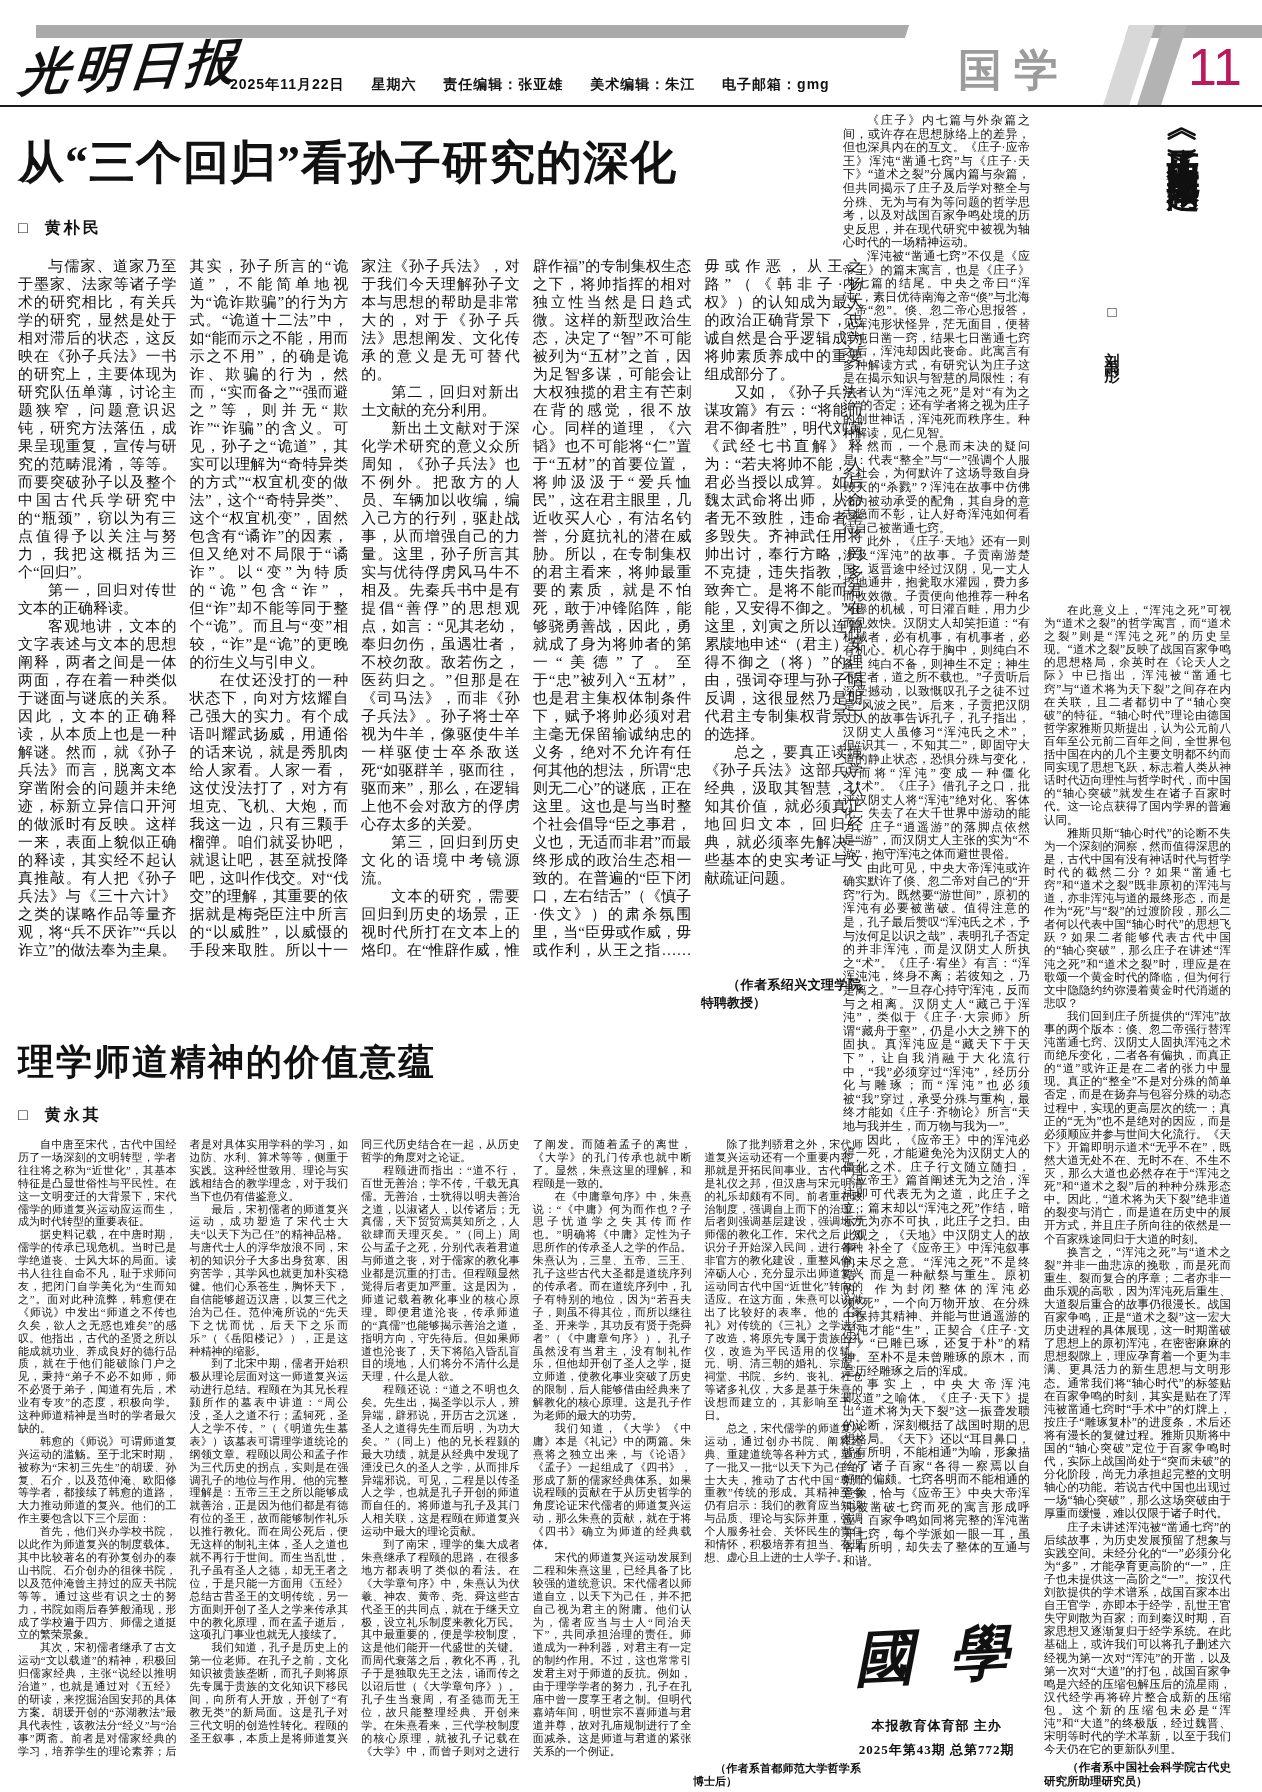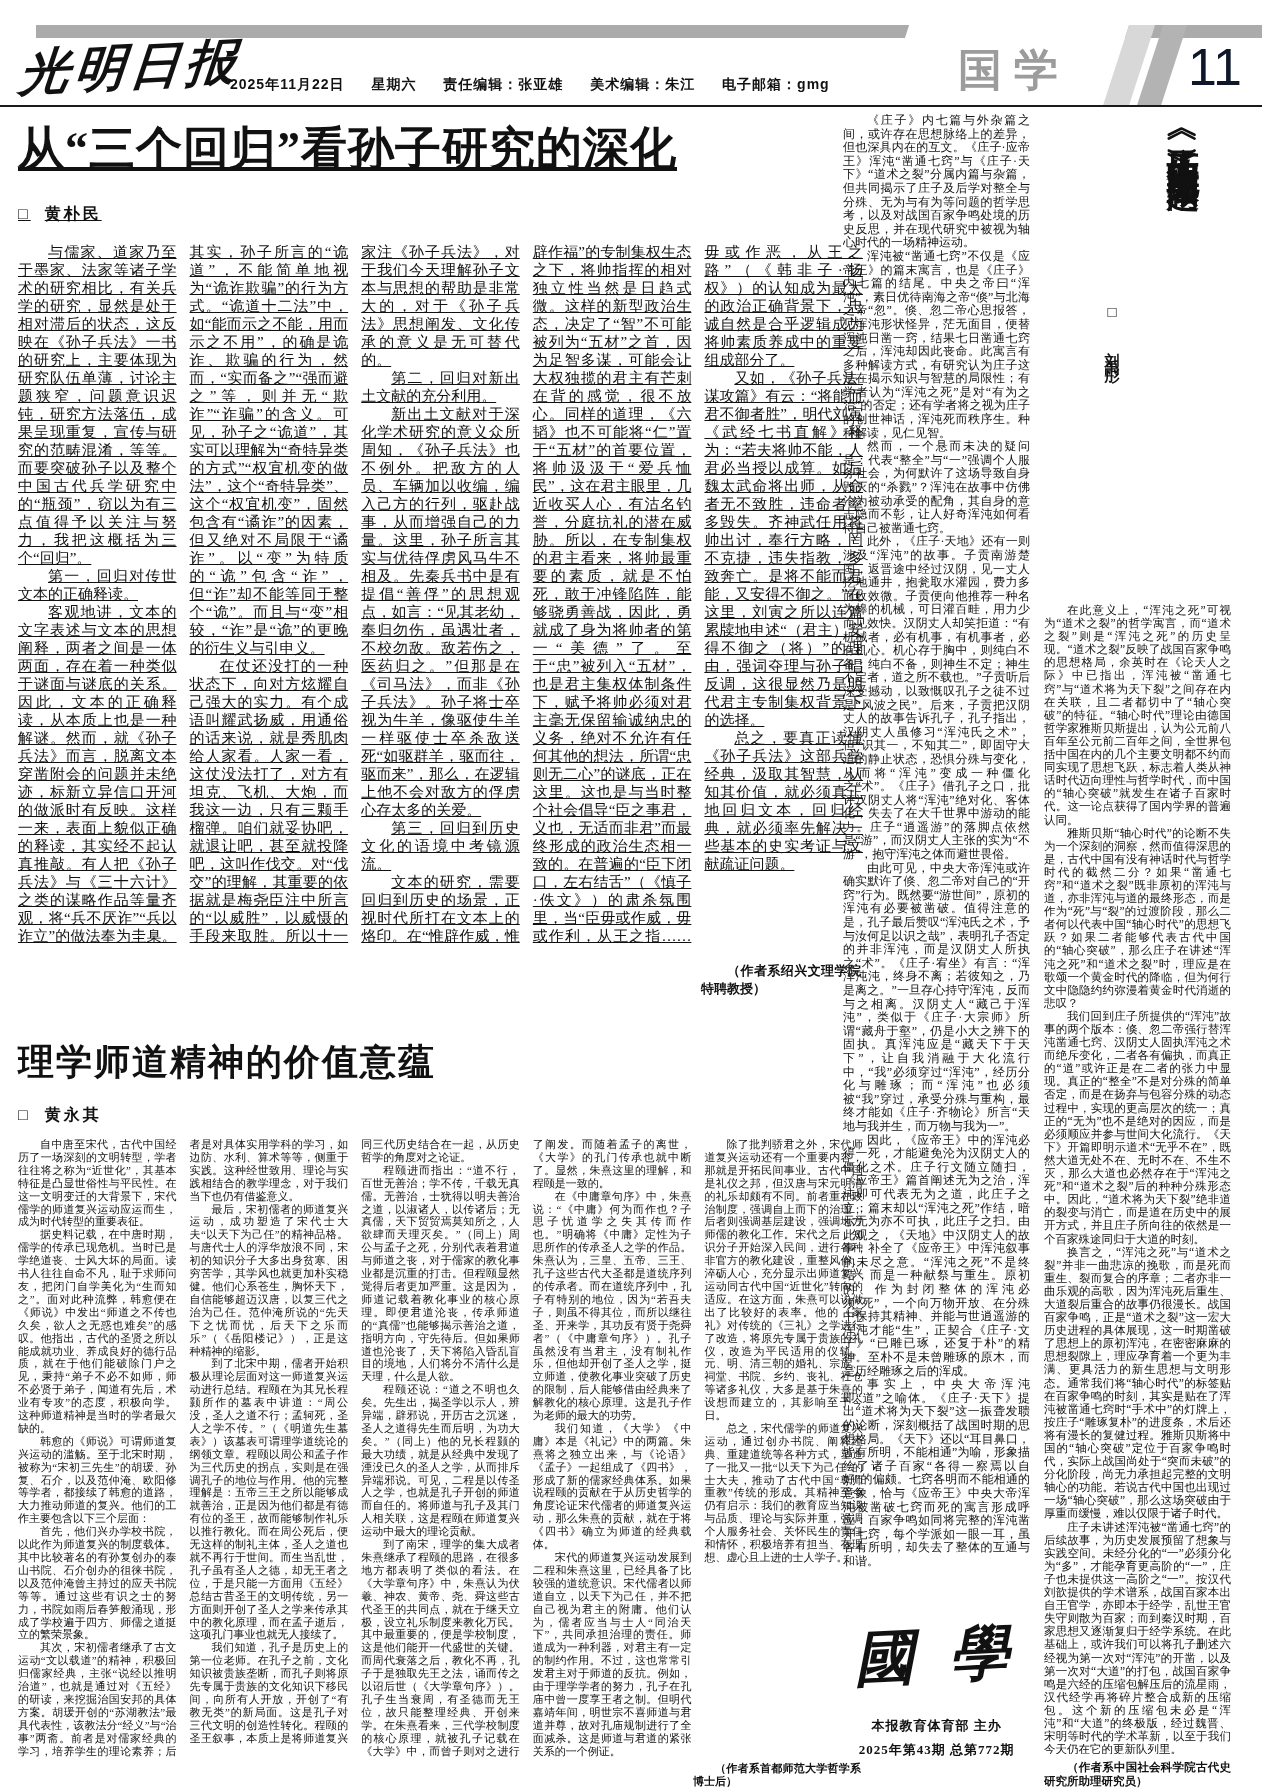--- a/index.html
+++ b/index.html
@@ -13,30 +13,30 @@
         font-family:"Liberation Sans",sans-serif;white-space:nowrap;letter-spacing:1px;}
   .dateline span{margin-right:22px;}
   .header-rule{position:absolute;left:0;top:105px;width:1262px;height:2px;background:#1a1a1a;}
   .section-design{position:absolute;left:830px;top:25px;width:432px;height:81px;background:#fff;}
   .sec-bar{position:absolute;left:0;top:0;width:432px;height:13px;background:#ababab;}
   .sec-para-white{position:absolute;left:66px;top:0;width:220px;height:81px;background:#fff;transform:skewX(-18deg);}
   .sec-stripe1{position:absolute;left:286px;top:0;width:26px;height:81px;background:#d8d8d8;transform:skewX(-18deg);}
   .sec-stripe2{position:absolute;left:320px;top:0;width:24px;height:81px;background:#b3b3b3;transform:skewX(-18deg);}
   .sec-label{position:absolute;left:128px;top:16px;font-size:44px;font-weight:900;color:#9c9c9c;
         letter-spacing:12px;white-space:nowrap;}
-  .page-num{position:absolute;left:358px;top:12px;font-size:52px;color:#0f172a;
+  .page-num{position:absolute;left:358px;top:12px;font-size:52px;color:#be185d;
         font-family:"Liberation Sans",sans-serif;}
   
   .byline{font-size:16px;font-weight:700;letter-spacing:3px;}
   .byline .marker{margin-right:14px;font-weight:400;}
   .body{text-align:justify;word-break:break-all;overflow:hidden;column-fill:auto;}
   .para{margin:0;text-indent:2em;}
   .attr{position:absolute;font-weight:700;background:#fff;text-align:justify;word-break:break-all;text-indent:2em;}
   
-  .a1{position:absolute;left:18px;top:112px;width:845px;height:892px;text-decoration:underline;}
+  .a1{position:absolute;left:18px;top:126px;width:845px;height:892px;}
   .a1-title{margin:6px 0 0 0;font-size:46px;font-weight:900;letter-spacing:1px;white-space:nowrap;}
   .a1 .byline{margin-top:24px;}
   .a1-body{margin-top:18px;height:712px;column-count:5;column-gap:13px;font-size:15px;line-height:18px;}
   .a1-attr{right:2px;bottom:6px;width:160px;font-size:13px;line-height:18px;}
   
   .a2{position:absolute;left:18px;top:1038px;width:845px;height:752px;}
   .a2-title{margin:0;font-size:36px;font-weight:900;letter-spacing:2px;white-space:nowrap;}
   .a2 .byline{margin-top:18px;}
   .a2-body{margin-top:12px;height:630px;column-count:5;column-gap:13px;font-size:11px;line-height:12.9px;}
   .a2-attr{right:2px;bottom:2px;width:168px;font-size:11px;line-height:13px;}

